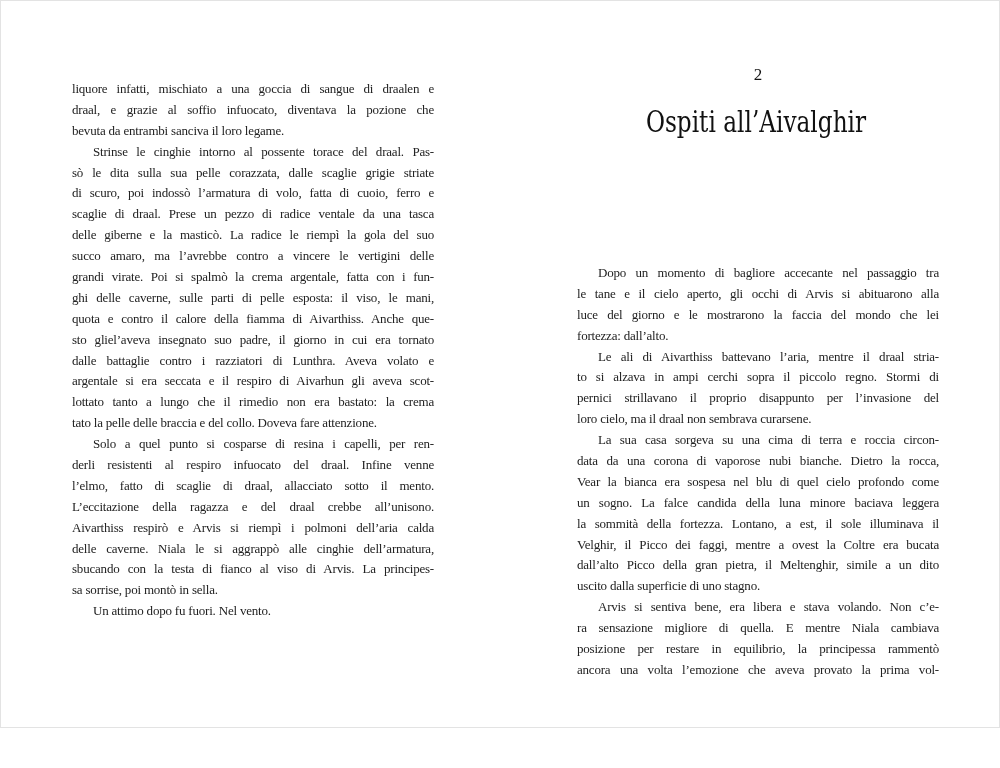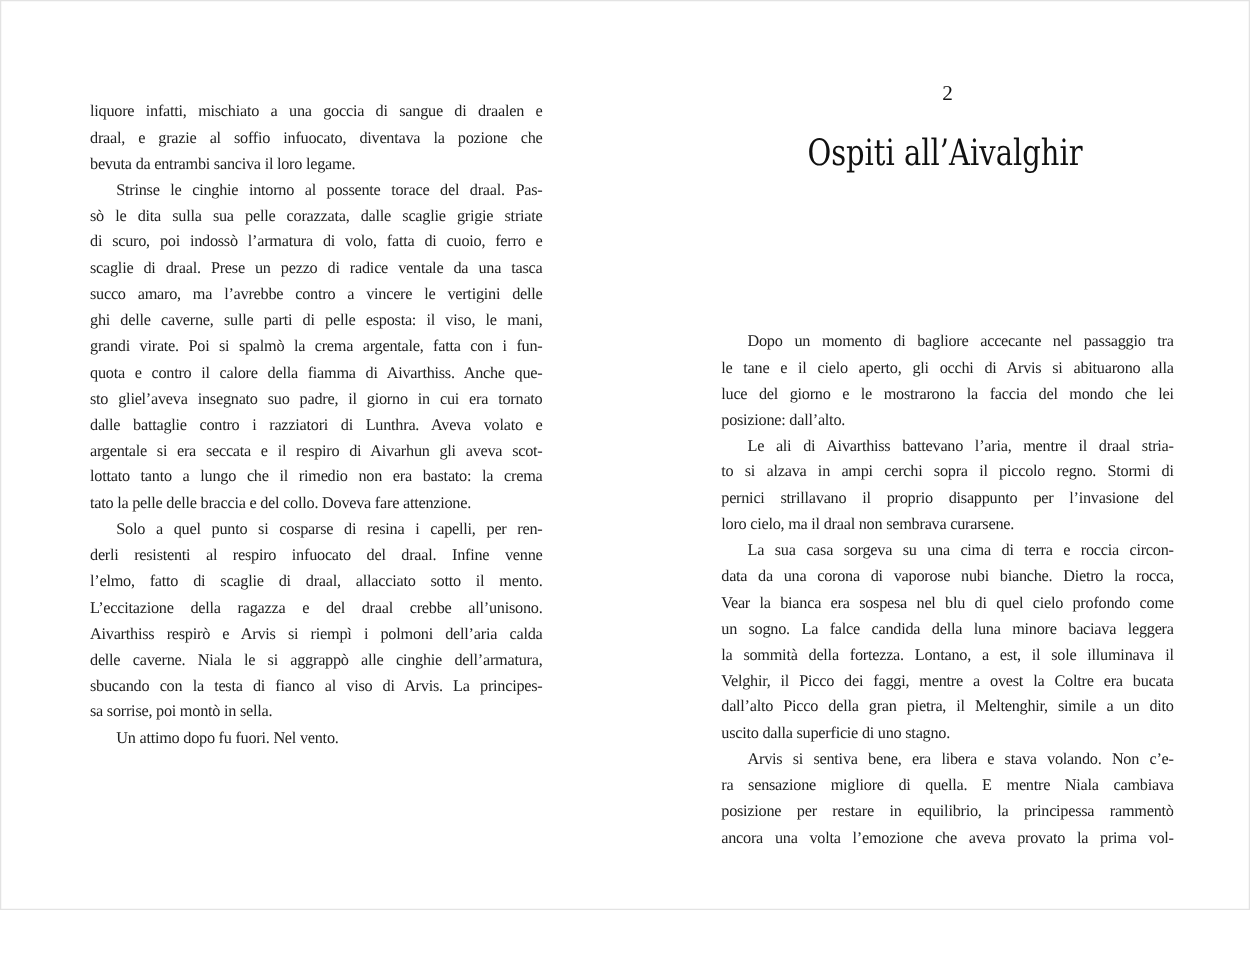--- a/index.html
+++ b/index.html
@@ -92,23 +92,24 @@
         <div class="para">
           <div class="line">liquore infatti, mischiato a una goccia di sangue di draalen e</div>
           <div class="line">draal, e grazie al soffio infuocato, diventava la pozione che</div>
           <div class="line end">bevuta da entrambi sanciva il loro legame.</div>
         </div>
         <div class="para">
           <div class="line indent">Strinse le cinghie intorno al possente torace del draal. Pas-</div>
           <div class="line">sò le dita sulla sua pelle corazzata, dalle scaglie grigie striate</div>
           <div class="line">di scuro, poi indossò l’armatura di volo, fatta di cuoio, ferro e</div>
           <div class="line">scaglie di draal. Prese un pezzo di radice ventale da una tasca</div>
+          <div class="line">delle giberne e la masticò. La radice le riempì la gola del suo</div>
           <div class="line">succo amaro, ma l’avrebbe contro a vincere le vertigini delle</div>
+          <div class="line">grandi virate. Poi si spalmò la crema argentale, fatta con i fun-</div>
           <div class="line">ghi delle caverne, sulle parti di pelle esposta: il viso, le mani,</div>
-          <div class="line">grandi virate. Poi si spalmò la crema argentale, fatta con i fun-</div>
           <div class="line">quota e contro il calore della fiamma di Aivarthiss. Anche que-</div>
           <div class="line">sto gliel’aveva insegnato suo padre, il giorno in cui era tornato</div>
           <div class="line">dalle battaglie contro i razziatori di Lunthra. Aveva volato e</div>
           <div class="line">argentale si era seccata e il respiro di Aivarhun gli aveva scot-</div>
           <div class="line">lottato tanto a lungo che il rimedio non era bastato: la crema</div>
           <div class="line end">tato la pelle delle braccia e del collo. Doveva fare attenzione.</div>
         </div>
         <div class="para">
           <div class="line indent">Solo a quel punto si cosparse di resina i capelli, per ren-</div>
           <div class="line">derli resistenti al respiro infuocato del draal. Infine venne</div>
@@ -127,21 +128,21 @@
   </div>
 
   <div class="page right">
     <div class="chapter-number">2</div>
     <div class="chapter-title">Ospiti all’Aivalghir</div>
     <div class="textblock">
         <div class="para">
           <div class="line indent">Dopo un momento di bagliore accecante nel passaggio tra</div>
           <div class="line">le tane e il cielo aperto, gli occhi di Arvis si abituarono alla</div>
           <div class="line">luce del giorno e le mostrarono la faccia del mondo che lei</div>
-          <div class="line end">posizione: dall’alto.</div>
+          <div class="line end">fortezza: dall’alto.</div>
         </div>
         <div class="para">
           <div class="line indent">Le ali di Aivarthiss battevano l’aria, mentre il draal stria-</div>
           <div class="line">to si alzava in ampi cerchi sopra il piccolo regno. Stormi di</div>
           <div class="line">pernici strillavano il proprio disappunto per l’invasione del</div>
           <div class="line end">loro cielo, ma il draal non sembrava curarsene.</div>
         </div>
         <div class="para">
           <div class="line indent">La sua casa sorgeva su una cima di terra e roccia circon-</div>
           <div class="line">data da una corona di vaporose nubi bianche. Dietro la rocca,</div>

